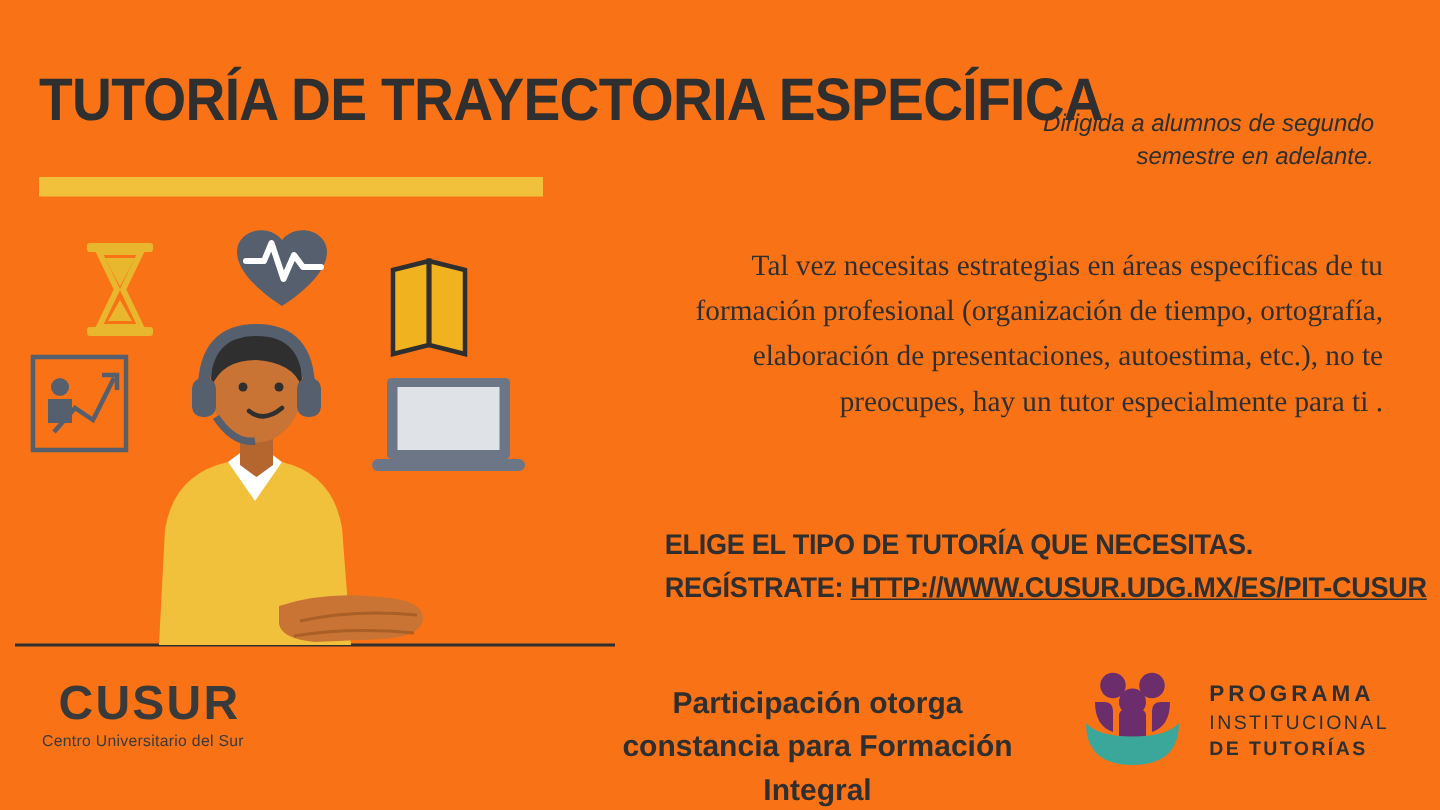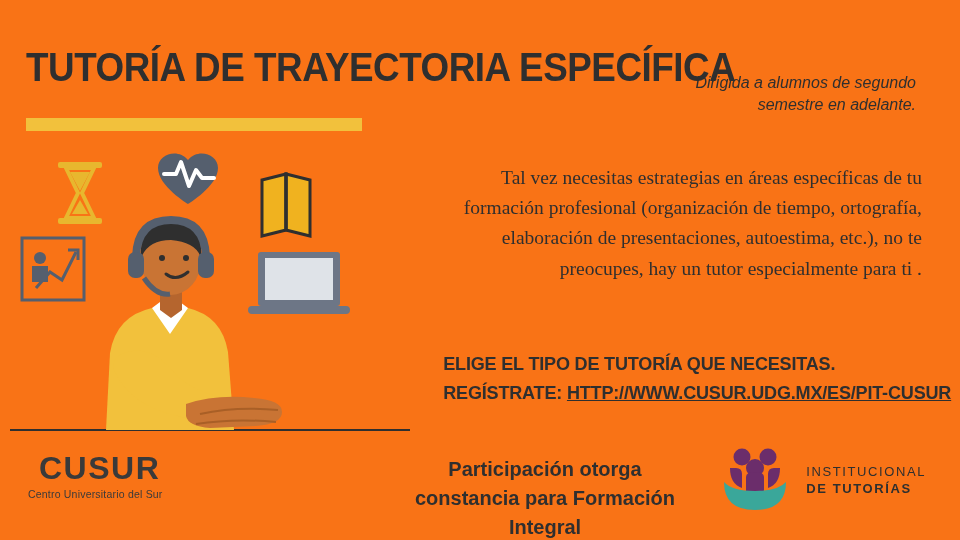--- a/index.html
+++ b/index.html
@@ -179,20 +179,21 @@
         <circle cx="26" cy="13" r="8.5" fill="#6b2d6b"></circle>
         <circle cx="52" cy="13" r="8.5" fill="#6b2d6b"></circle>
         <circle cx="39" cy="24" r="9" fill="#6b2d6b"></circle>
         <path d="M14 24 Q14 40 26 44 L26 30 Q26 24 20 24 Z" fill="#6b2d6b"></path>
         <path d="M64 24 Q64 40 52 44 L52 30 Q52 24 58 24 Z" fill="#6b2d6b"></path>
         <path d="M30 33 Q30 28 39 28 Q48 28 48 33 L48 48 L30 48 Z" fill="#6b2d6b"></path>
         <path d="M8 38 Q8 66 39 66 Q70 66 70 38 Q62 47 39 47 Q16 47 8 38 Z" fill="#3aa79a"></path>
       </svg>
     </span>
     <span class="pit-text">
+      <div class="pit-l1">PROGRAMA</div>
       <div class="pit-l2">INSTITUCIONAL</div>
       <div class="pit-l3">DE TUTORÍAS</div>
     </span>
   </div>
 
   <div class="illustration">
     <svg width="410" height="310" viewBox="0 0 410 310" xmlns="http://www.w3.org/2000/svg">
 
       <g>
         <rect x="48" y="24" width="44" height="6" rx="2" fill="#e8b72e"></rect>

